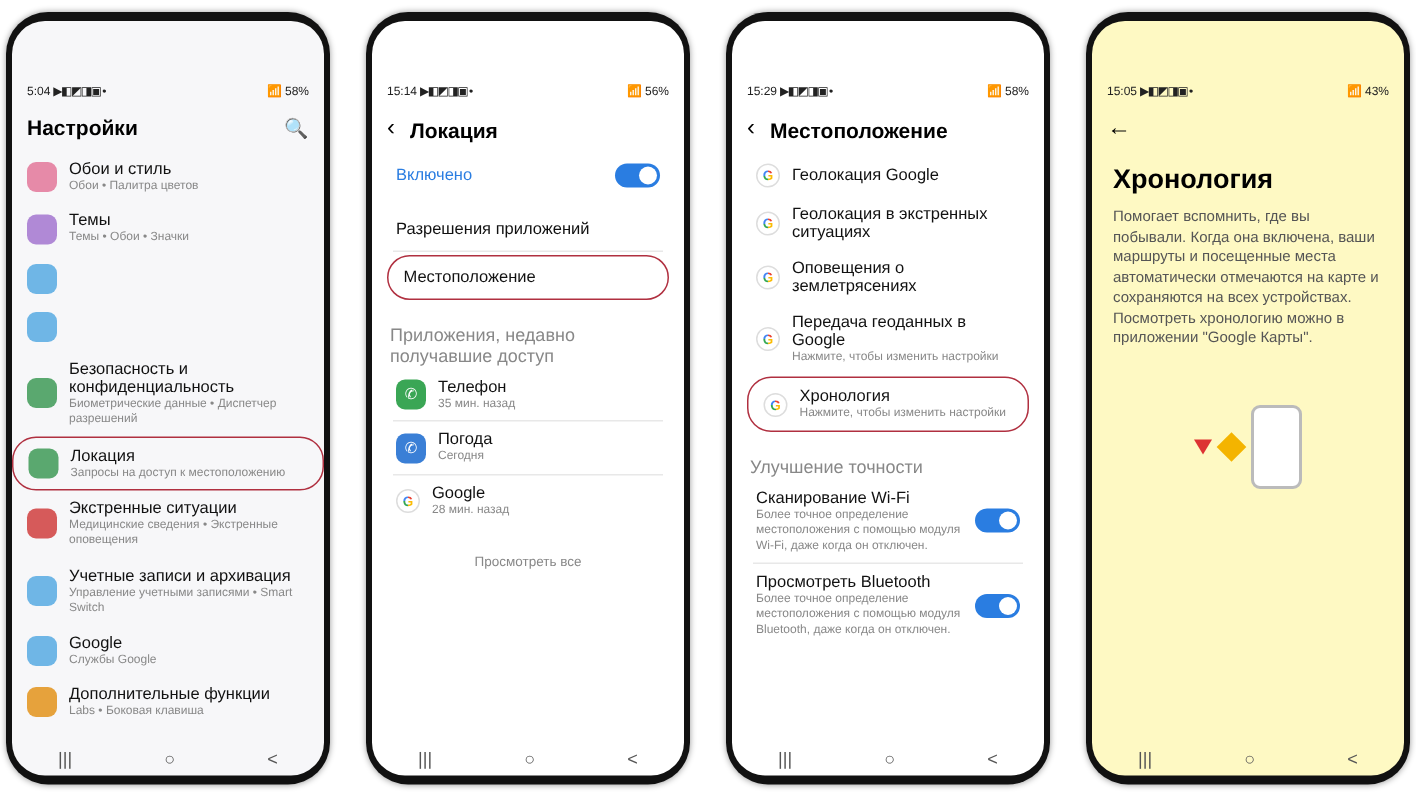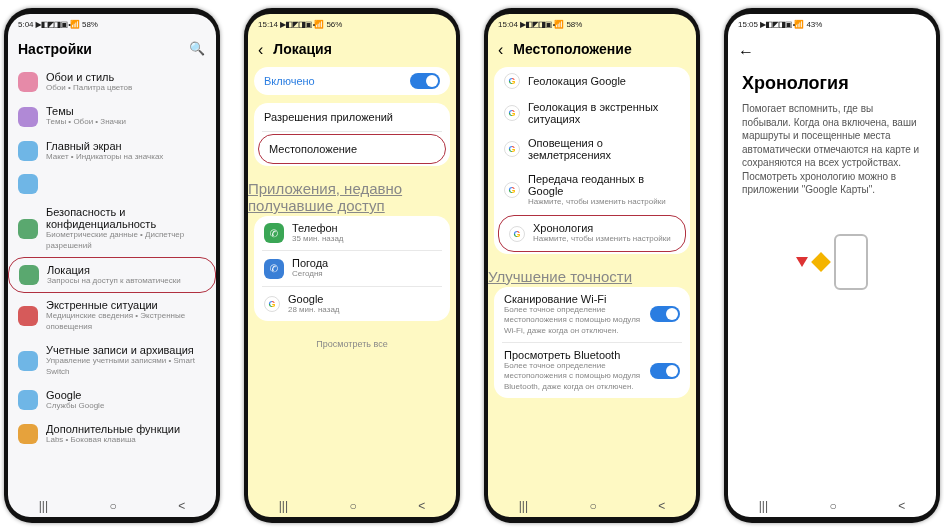--- a/index.html
+++ b/index.html
@@ -1,42 +1,42 @@
 <!DOCTYPE html>
 <html><head>
 <meta charset="utf-8">
 <style>
   * { box-sizing: border-box; margin:0; padding:0; }
   body { background:#fff; font-family: -apple-system, Helvetica, Arial, sans-serif; width:944px; height:531px; overflow:hidden; }
   .row { display:flex; gap:24px; justify-content:center; padding:8px 2px; }
   .phone { width:216px; height:515px; border-radius:28px; background:#111; padding:6px 4px; box-shadow:0 0 4px #999; position:relative; }
   .screen { background:#f7f7f9; border-radius:22px; height:100%; overflow:hidden; display:flex; flex-direction:column; }
-  .status { display:flex; align-items:center; font-size:8px; padding:6px 10px 2px; color:#222; }
+  .status { display:flex; justify-content:space-between; align-items:center; font-size:8px; padding:6px 10px 2px; color:#222;margin-top:36px; }
   .status .left, .status .right { display:flex; gap:2px; align-items:center; }
   .icons-tiny { font-size:8px; letter-spacing:-1px; }
   .white-card { background:#fff; border-radius:14px; margin:0 6px 8px; }
-  .header { display:flex; align-items:flex-start; padding:10px 10px 8px; gap:10px; }
+  .header { display:flex; align-items:flex-end; padding:10px 10px 8px; gap:10px; }
   .header .title { font-weight:700; font-size:14px; flex:1; }
   .back { font-size:16px; }
   .search-ic { font-size:13px; }
   .list-item { padding:8px 10px; }
   .item-title { font-size:11px; color:#111; }
   .item-sub { font-size:8px; color:#888; line-height:1.3; }
   .icon-sq { width:20px; height:20px; border-radius:6px; display:inline-flex; align-items:center; justify-content:center; font-size:10px; color:#fff; margin-right:8px; flex:0 0 20px; }
   .row-item { display:flex; align-items:center; padding:6px 10px; }
   .row-item .txt { flex:1; }
   .circled { border:1.6px solid #b03040; border-radius:16px; }
   .toggle { width:30px; height:16px; border-radius:10px; background:#2a7de1; position:relative; flex:0 0 30px; }
   .toggle::after { content:""; position:absolute; width:12px; height:12px; background:#fff; border-radius:50%; top:2px; right:2px; }
-  .sec-label { font-size:15px; color:#888; padding:6px 0 2px;text-decoration:underline; }
+  .sec-label { font-size:12px; color:#888; padding:6px 12px 2px; }
   .g-icon { width:16px; height:16px; border-radius:50%; border:1px solid #ddd; background:#fff; display:inline-flex; align-items:center; justify-content:center; font-size:9px; font-weight:700; margin-right:8px; flex:0 0 16px; }
   .g-icon span{ background: conic-gradient(#ea4335 0 25%, #fbbc05 0 50%, #34a853 0 75%, #4285f4 0); -webkit-background-clip:text; color:transparent; }
   .navbar { display:flex; justify-content:space-around; align-items:center; padding:8px 0 4px; margin-top:auto; font-size:12px; color:#555; }
-  .p2 .screen, .p3 .screen, .p4 .screen { background:#fef9c3; }
-  .p4 .screen { background:#ffffff; }
+  .p2 .screen, .p3 .screen, .p4 .screen { background:#ffffff; }
+  .p4 .screen { background:#fef9c3; }
   .p4 .big-title { font-size:18px; font-weight:600; padding:6px 14px 8px; }
   .p4 .para { font-size:10px; color:#555; padding:0 14px 10px; line-height:1.35; }
   .illus { height:110px; display:flex; align-items:center; justify-content:center; gap:6px; }
   .illus .ph { width:34px; height:56px; border:2px solid #bbb; border-radius:6px; background:#fff; position:relative; }
   .illus .pin { width:0;height:0; border-left:6px solid transparent;border-right:6px solid transparent;border-top:10px solid #d33; }
   .illus .diamond { width:14px; height:14px; background:#f4b400; transform:rotate(45deg); }
   .hr { height:1px; background:#e8e8e8; margin:0 8px; }
   .view-all { text-align:center; font-size:9px; color:#888; padding:10px 0; }
   .blue { color:#2a7de1; }
 </style>
@@ -71,40 +71,36 @@
           </div>
           <div class="row-item">
             <div class="icon-sq" style="background:#b089d6"></div>
             <div class="txt">
               <div class="item-title">Темы</div>
               <div class="item-sub">Темы • Обои • Значки</div>
             </div>
           </div>
           <div class="row-item">
             <div class="icon-sq" style="background:#6fb6e6"></div>
-            <div class="txt">
-              <div class="item-title">Главный экран</div>
-              <div class="item-sub">Макет • Индикаторы на значках</div>
-            </div>
           </div>
           <div class="row-item">
             <div class="icon-sq" style="background:#6fb6e6"></div>
           </div>
           <div class="row-item">
             <div class="icon-sq" style="background:#5aa86f"></div>
             <div class="txt">
               <div class="item-title">Безопасность и конфиденциальность</div>
               <div class="item-sub">Биометрические данные • Диспетчер разрешений</div>
             </div>
           </div>
           <div class="row-item circled">
             <div class="icon-sq" style="background:#5aa86f"></div>
             <div class="txt">
               <div class="item-title">Локация</div>
-              <div class="item-sub">Запросы на доступ к автоматически</div>
+              <div class="item-sub">Запросы на доступ к местоположению</div>
             </div>
           </div>
           <div class="row-item">
             <div class="icon-sq" style="background:#d65a5a"></div>
             <div class="txt">
               <div class="item-title">Экстренные ситуации</div>
               <div class="item-sub">Медицинские сведения • Экстренные оповещения</div>
             </div>
           </div>
           <div class="row-item">
@@ -204,21 +200,21 @@
     <span>○</span>
     <span>&lt;</span>
   </div>
 </div>
     </div>
 
 <div class="phone p3">
       <div class="screen">
   <div class="status">
     <div class="left">
-            <span>15:04</span>
+            <span>15:29</span>
             <span class="icons-tiny">▶◧◩◨▣ •</span>
           </div>
     <div class="right">
             <span>📶</span>
             <span>58%</span>
           </div>
   </div>
   <div class="header">
     <span class="back">‹</span>
     <span class="title">Местоположение</span>

